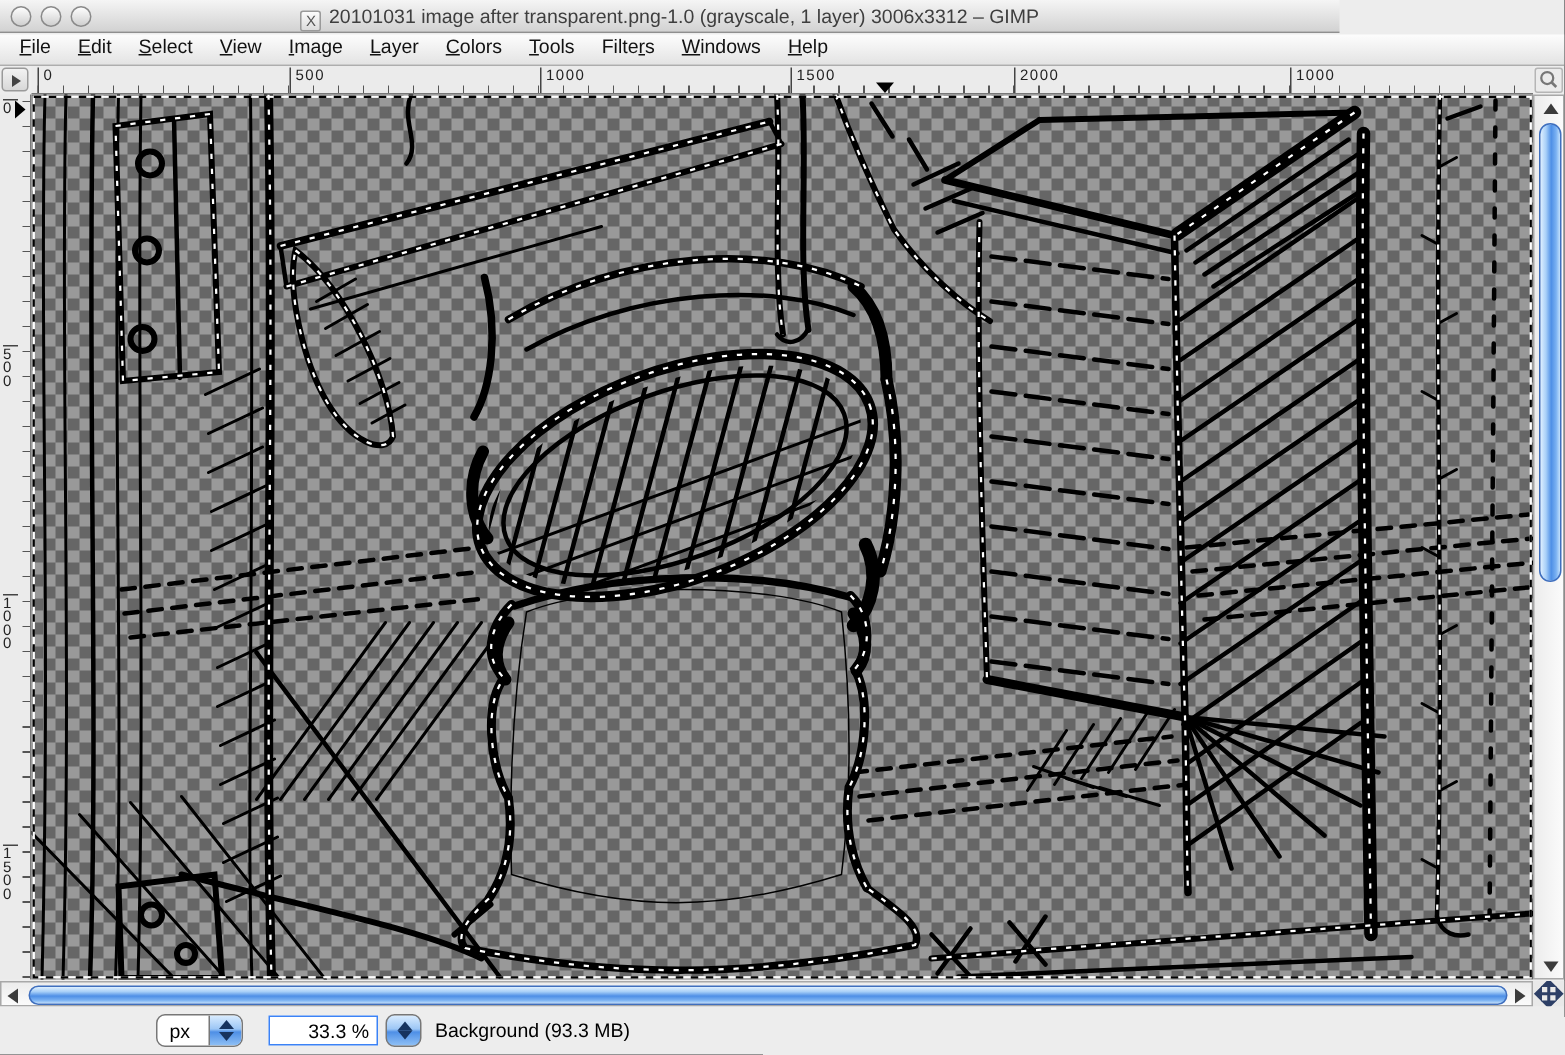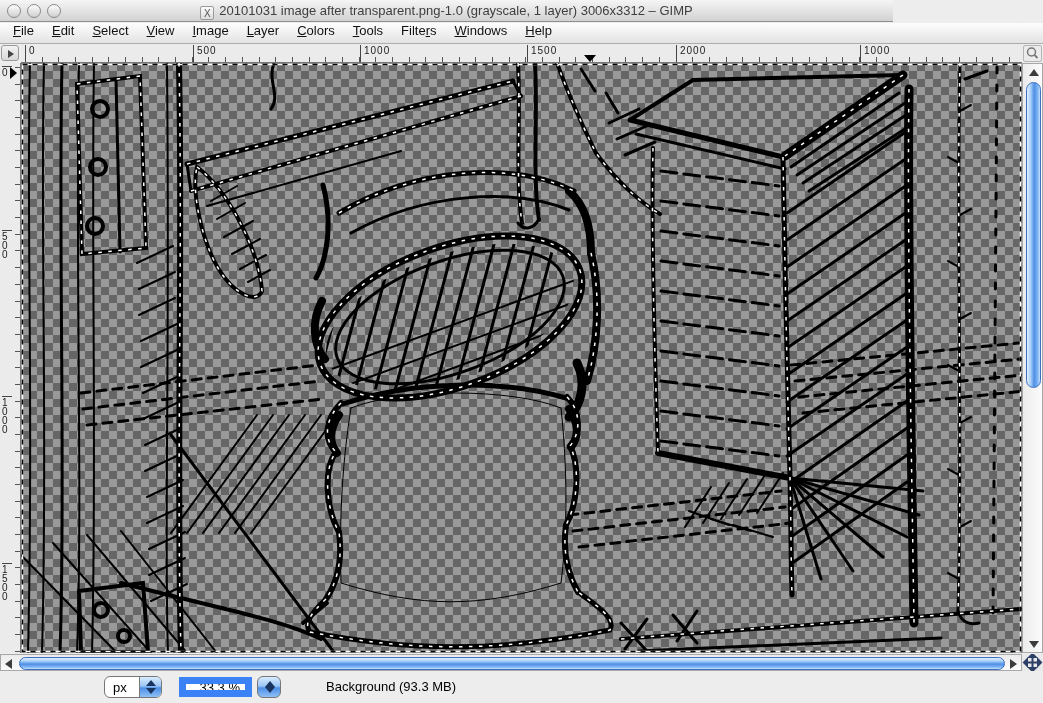--- a/index.html
+++ b/index.html
@@ -77,30 +77,30 @@
   #unit-combo{position:absolute;left:104px;top:5px;width:58px;height:22px;border:1px solid #777;
      border-radius:6px;overflow:hidden;background:#ffffff;}
   #unit-combo .txt{position:absolute;left:8px;top:3px;font-size:13px;color:#000;}
   .spin{position:absolute;right:0;top:0;width:22px;height:20px;
      background:linear-gradient(#d9ecff 0%,#9cc6f5 45%,#4e8fe6 55%,#8fc0f5 100%);
      border-left:1px solid #777;}
   .spin:before{content:"";position:absolute;left:6px;top:3px;border-left:5px solid transparent;
      border-right:5px solid transparent;border-bottom:6px solid #17335e;}
   .spin:after{content:"";position:absolute;left:6px;bottom:3px;border-left:5px solid transparent;
      border-right:5px solid transparent;border-top:6px solid #17335e;}
-  #zoom-entry{position:absolute;left:179px;top:6px;width:73px;height:20px;border:7px solid #3b82f6;
+  #zoom-entry{position:absolute;left:179px;top:6px;width:73px;height:20px;border:1px solid #3b82f6;
      background:#fff;font-family:"Liberation Sans",sans-serif;font-size:13px;text-align:right;
      padding-right:5px;color:#000;}
   #zoom-spin{position:absolute;left:257px;top:5px;width:24px;height:22px;border:1px solid #777;
      border-radius:6px;background:linear-gradient(#d9ecff 0%,#9cc6f5 45%,#4e8fe6 55%,#8fc0f5 100%);}
   #zoom-spin:before{content:"";position:absolute;left:7px;top:4px;border-left:5px solid transparent;
      border-right:5px solid transparent;border-bottom:6px solid #17335e;}
   #zoom-spin:after{content:"";position:absolute;left:7px;bottom:4px;border-left:5px solid transparent;
      border-right:5px solid transparent;border-top:6px solid #17335e;}
-  #status-label{position:absolute;left:290px;top:8px;font-size:13px;color:#000;margin-left:36px;}
+  #status-label{position:absolute;left:290px;top:8px;font-size:13px;color:#000;}
 </style>
 </head>
 <body>
 
 <div id="win">
 
   <div id="titlebar">
     <span class="tl" id="tl-close"></span>
     <span class="tl" id="tl-min"></span>
     <span class="tl" id="tl-zoom"></span>

